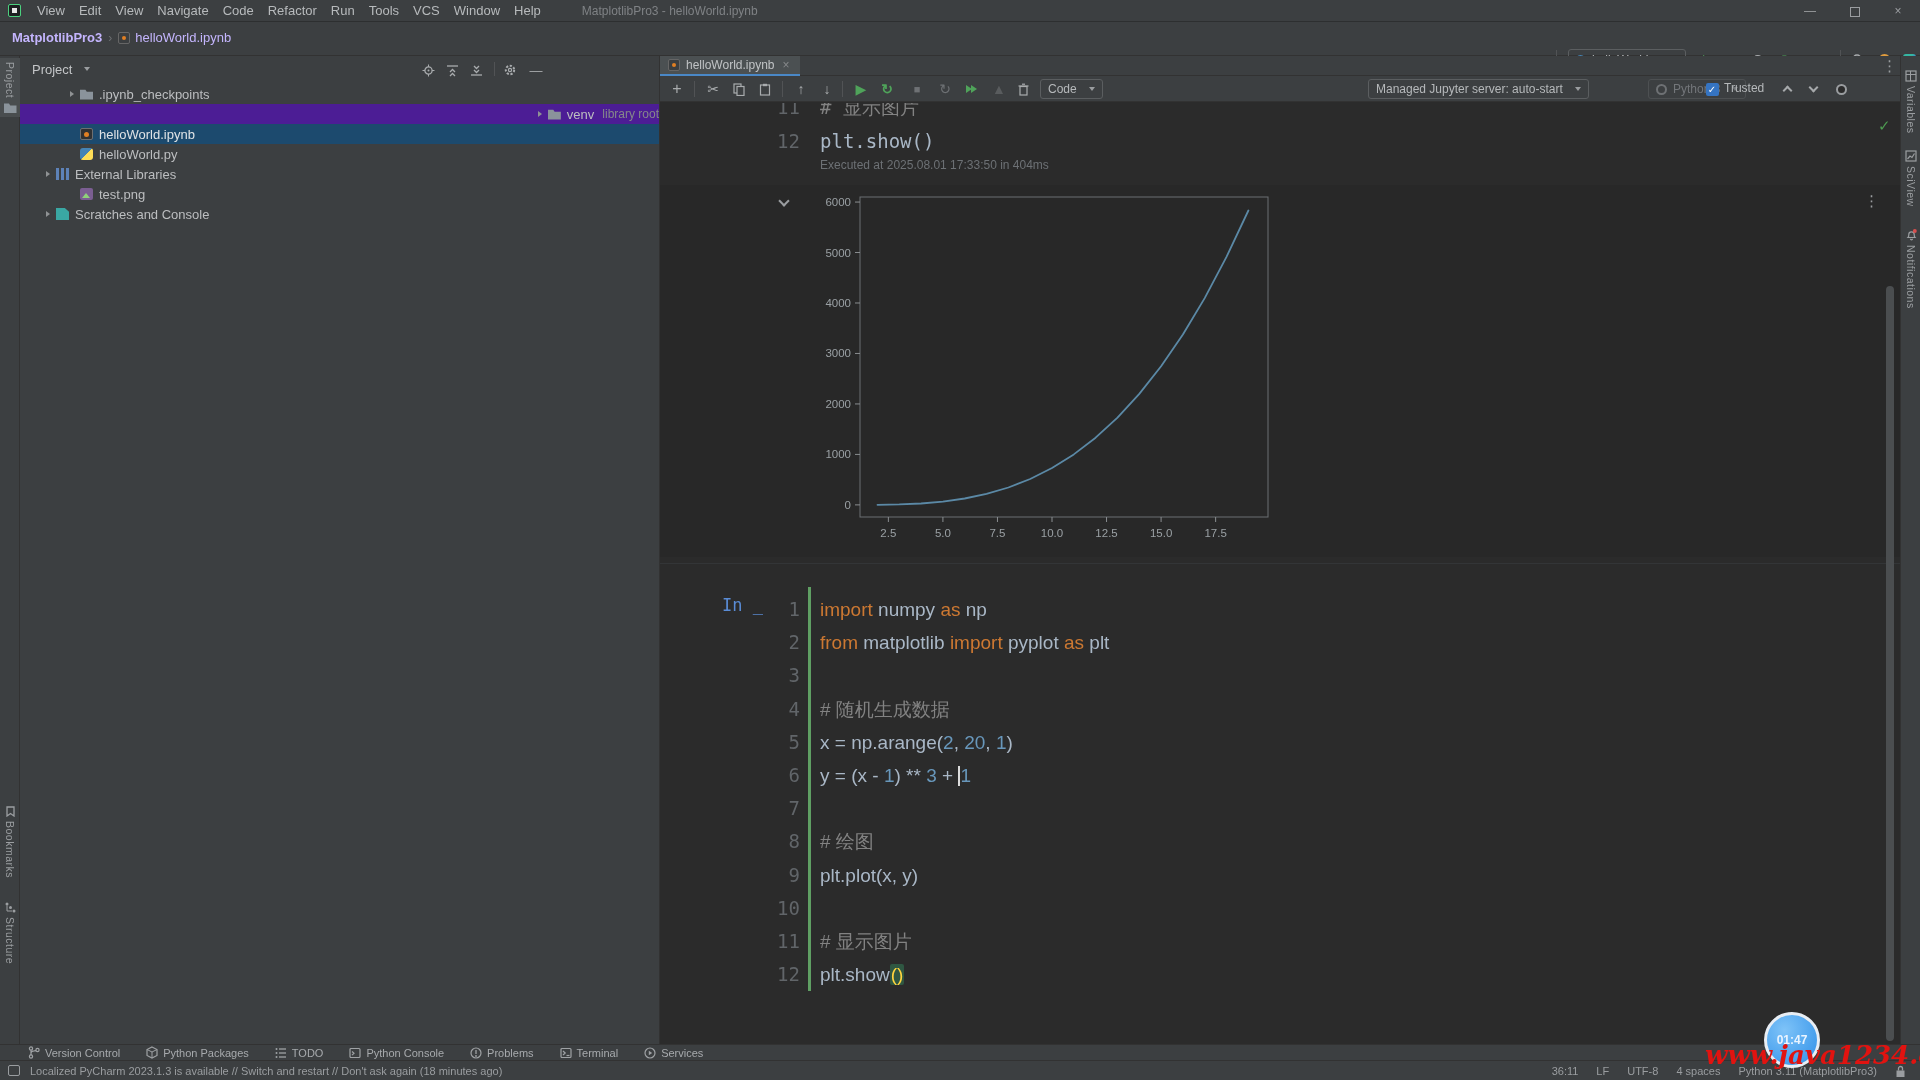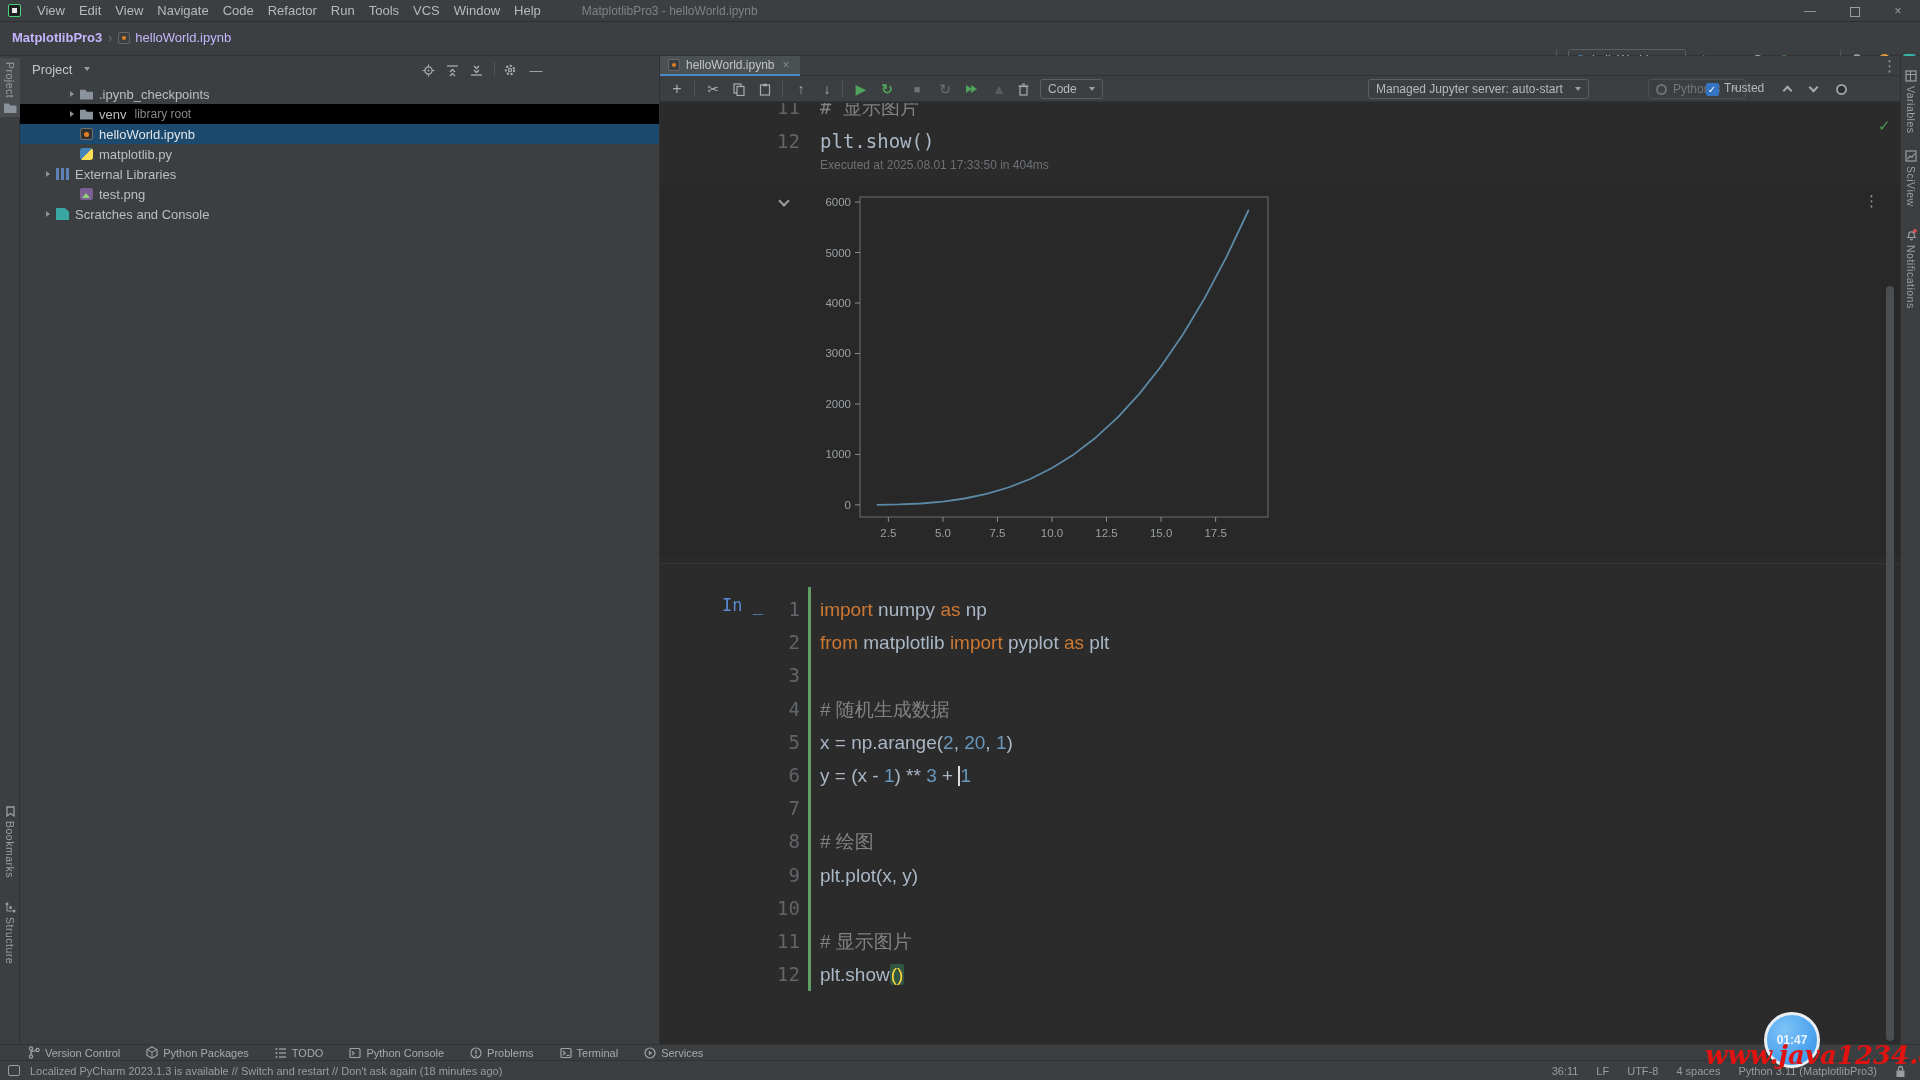--- a/index.html
+++ b/index.html
@@ -42,21 +42,21 @@
   .vtab.active{background:#494d4f;}
   
   #project{left:20px;top:56px;width:640px;height:988px;background:#3c3f41;border-right:1px solid #323232;overflow:hidden;}
   #phead{position:absolute;left:0;top:0;width:100%;height:26px;display:flex;align-items:center;}
   #phead .t{margin-left:12px;font-size:13px;color:#c3c5c7;display:flex;align-items:center;gap:6px;}
   .hic{position:absolute;top:6px;width:16px;height:16px;display:flex;align-items:center;justify-content:center;}
   #ptree{position:absolute;left:0;top:28px;width:100%;}
   .tree-row{display:flex;align-items:center;height:20px;font-size:13px;color:#bcbec0;white-space:nowrap;}
   .tree-row.d0{padding-left:22px;} .tree-row.d1{padding-left:46px;}
   .tree-row.sel{background:#1c4a6e;color:#dfe3e6;}
-  .tree-row.hov{background:#000000;}
+  .tree-row.hov{background:#4c1d95;justify-content:flex-end;}
   .chev{width:14px;height:20px;position:relative;flex:none;}
   .chev::after{content:'';position:absolute;left:4px;top:6.5px;border-left:4px solid #8f9294;border-top:3.5px solid transparent;border-bottom:3.5px solid transparent;}
   .chev.open::after{border:none;border-top:4px solid #9fa2a4;border-left:3.5px solid transparent;border-right:3.5px solid transparent;top:8px;left:3px;}
   .chev.none::after{display:none;}
   .ti{display:inline-block;width:13px;height:11px;margin-right:6px;flex:none;position:relative;}
   .ti-folder{background:#8a939b;clip-path:polygon(0 12%,42% 12%,52% 30%,100% 30%,100% 100%,0 100%);}
   .ti-jupyter{height:12px;background:#2f3133;border:1px solid #6d6f71;border-radius:2px;}
   .ti-jupyter::after{content:'';position:absolute;left:2.5px;top:2.5px;width:5px;height:5px;border-radius:50%;background:#e07f23;}
   .ti-python{height:12px;background:linear-gradient(135deg,#4584b6 50%,#ffde57 50%);border-radius:3px;}
   .ti-image{height:12px;background:#7b5e92;border-radius:2px;}
@@ -306,21 +306,21 @@
           <span class="thint">library root</span>
         </div>
         <div class="tree-row d1 sel">
           <span class="chev none"></span>
           <span class="ti ti-jupyter"></span>
           <span class="tlabel">helloWorld.ipynb</span>
         </div>
         <div class="tree-row d1">
           <span class="chev none"></span>
           <span class="ti ti-python"></span>
-          <span class="tlabel">matplotlib.py</span>
+          <span class="tlabel">helloWorld.py</span>
         </div>
         <div class="tree-row d0">
           <span class="chev"></span>
           <span class="ti ti-libraries"></span>
           <span class="tlabel">External Libraries</span>
         </div>
         <div class="tree-row d1">
           <span class="chev none"></span>
           <span class="ti ti-image"></span>
           <span class="tlabel">test.png</span>

